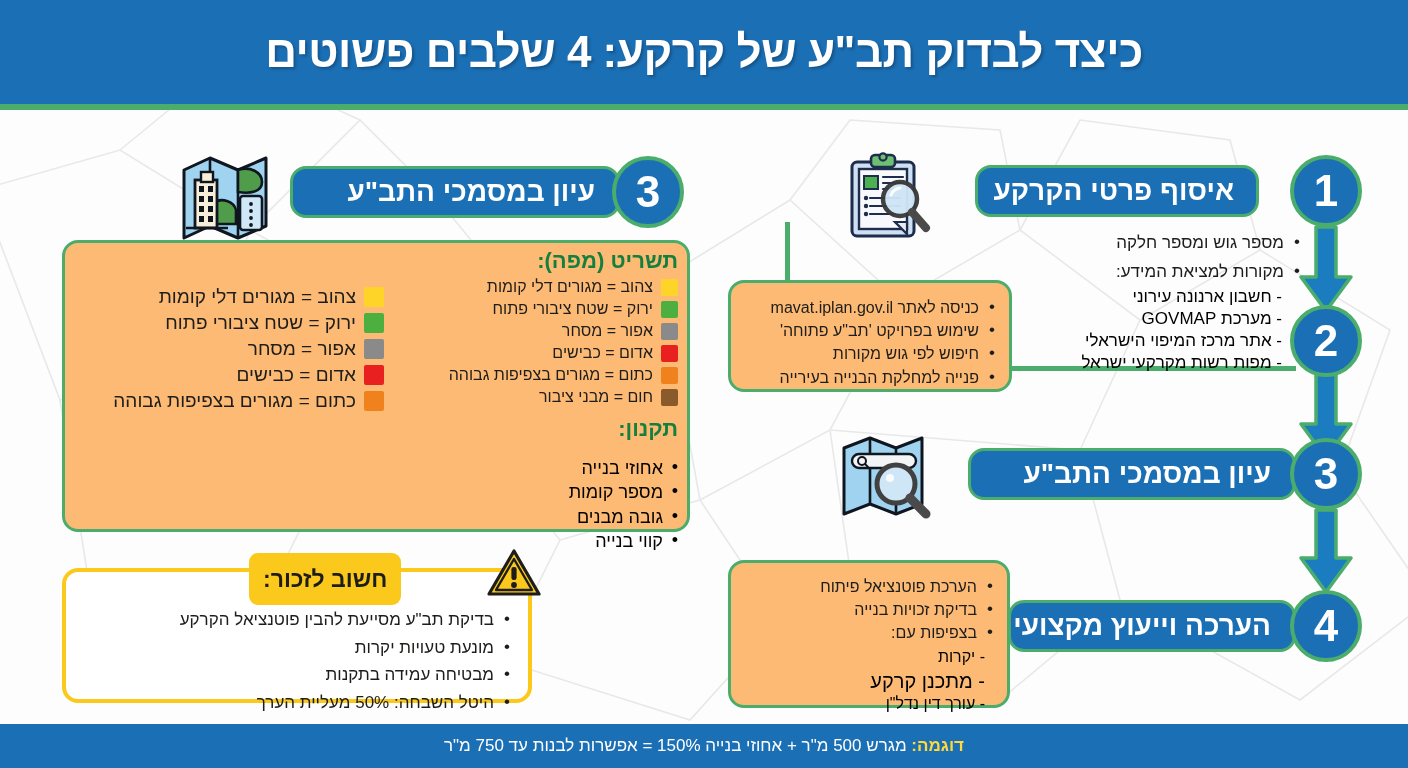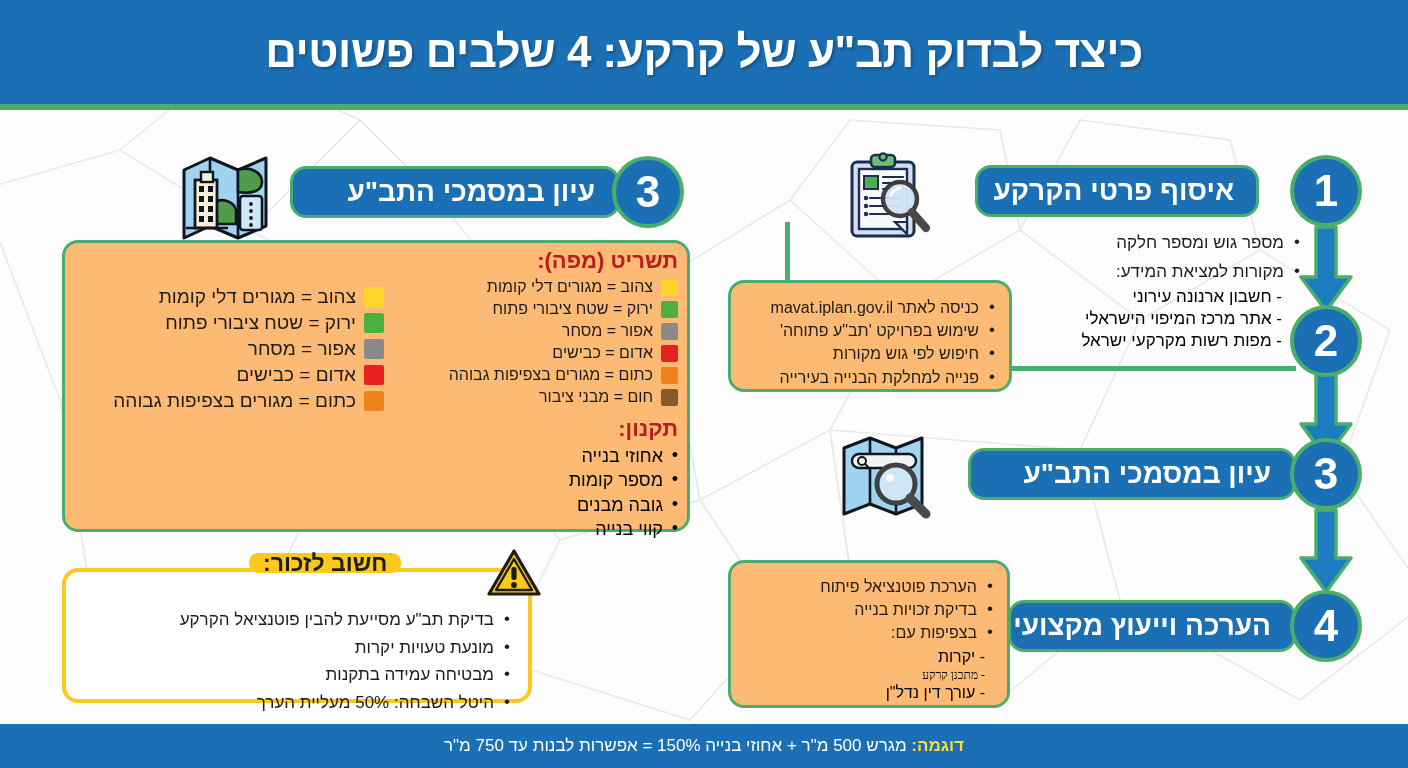--- a/index.html
+++ b/index.html
@@ -136,21 +136,21 @@
     top: -1px;
     font-size: 17px;
   }
   .sub-line { white-space: nowrap; font-size: 17px; line-height: 1.3; }
 
   
   .conn { position: absolute; background: #4bad6c; z-index: 1; }
   .legend-head {
     font-size: 22px;
     font-weight: bold;
-    color: #b91c1c;
+    color: #15803d;
     text-align: right;
     white-space: nowrap;
   }
   .legend-row {
     display: flex;
     align-items: center;
     justify-content: flex-start;
     gap: 8px;
     font-size: 16px;
     color: #1d1d1b;
@@ -175,21 +175,21 @@
     left: 62px; top: 568px;
     width: 470px; height: 135px;
     background: #ffffff;
     border: 4px solid #fbc91c;
     border-radius: 16px;
     z-index: 4;
   }
   #warn-tab {
     position: absolute;
     left: 249px; top: 553px;
-    height: 20px;
+    height: 52px;
     background: #fbc91c;
     border-radius: 9px;
     display: flex;
     align-items: center;
     padding: 0 14px;
     z-index: 6;
   }
   #warn-tab span { font-size: 23px; font-weight: bold; color: #1d1d1b; white-space: nowrap; }
   #warn-icon { position: absolute; left: 486px; top: 548px; z-index: 7; }
   #warn-list {
@@ -266,20 +266,21 @@
   <div class="badge" style="left:1290px; top:155px;">
     <span>1</span>
   </div>
 
   <ul class="bullets" style="position:absolute; right:108px; top:232px; z-index:4;">
     <li>מספר גוש ומספר חלקה</li>
     <li style="margin-top:6px;">מקורות למציאת המידע:</li>
   </ul>
   <div style="position:absolute; right:126px; top:286px; z-index:4; text-align:right;">
     <div class="sub-line">- חשבון ארנונה עירוני</div>
+    <div class="sub-line">- מערכת GOVMAP</div>
     <div class="sub-line">- אתר מרכז המיפוי הישראלי</div>
     <div class="sub-line">- מפות רשות מקרקעי ישראל</div>
   </div>
 
   <svg class="arrow" style="left:1296px; top:225px;" width="60" height="90" viewBox="0 0 60 90">
     <path d="M20,2 L40,2 L40,52 L55,52 L30,86 L5,52 L20,52 Z" fill="#1b7cc0" stroke="#4bad6c" stroke-width="3.5" stroke-linejoin="round"></path>
   </svg>
 
   <div class="badge" style="left:1290px; top:305px;">
     <span>2</span>
@@ -365,21 +366,21 @@
   <div class="conn" style="left:1006px; top:624px; width:8px; height:5px;"></div>
 
   <div class="info-box" style="left:728px; top:560px; width:282px; height:148px;">
     <ul class="bullets" style="position:absolute; right:14px; top:12px; font-size:16px; line-height:1.45;">
       <li>הערכת פוטנציאל פיתוח</li>
       <li>בדיקת זכויות בנייה</li>
       <li>בצפיפות עם:</li>
     </ul>
     <div style="position:absolute; right:22px; top:84px; text-align:right;">
       <div class="sub-line" style="font-size:16px;">- יקרות</div>
-      <div class="sub-line" style="font-size:12px;font-family:Liberation Serif, serif;">- מתכנן קרקע</div>
+      <div class="sub-line" style="font-size:20px;">- מתכנן קרקע</div>
       <div class="sub-line" style="font-size:16px;">- עורך דין נדל"ן</div>
     </div>
   </div>
 
   <div class="icon-wrap" style="left:178px; top:152px;">
     <svg width="104" height="92" viewBox="0 0 104 92">
       <path d="M6,18 L32,6 L60,18 L88,6 L88,74 L60,86 L32,74 L6,86 Z" fill="#9fd3ef" stroke="#10161f" stroke-width="3" stroke-linejoin="round"></path>
       <path d="M32,6 L32,74 M60,18 L60,86" stroke="#10161f" stroke-width="2.6" fill="none"></path>
       <path d="M60,18 C72,14 84,20 84,30 C84,40 72,42 60,40 Z" fill="#4f9c4a" stroke="#10161f" stroke-width="2.6"></path>
       <path d="M33,52 C44,44 56,50 58,58 L58,72 L33,72 Z" fill="#4f9c4a" stroke="#10161f" stroke-width="2.6"></path>
@@ -438,21 +439,21 @@
         <span class="swatch" style="background:#f0821e;"></span>
         <span>כתום = מגורים בצפיפות גבוהה</span>
       </div>
       <div class="legend-row">
         <span class="swatch" style="background:#8a5a2b;"></span>
         <span>חום = מבני ציבור</span>
       </div>
     </div>
 
     <div class="legend-head" style="margin-top:8px; padding-left:4px;">תקנון:</div>
-    <ul class="reg-list" style="margin-top:2px; padding-left:6px;">
+    <ul class="reg-list" style="margin-top:14px; padding-left:6px;">
       <li>אחוזי בנייה</li>
       <li>מספר קומות</li>
       <li>גובה מבנים</li>
       <li>קווי בנייה</li>
     </ul>
   </div>
 
   <div style="position:absolute; left:72px; top:284px; width:312px; z-index:6; text-align:right;">
     <div class="legend-row big">
       <span class="swatch" style="background:#ffd428;"></span>

